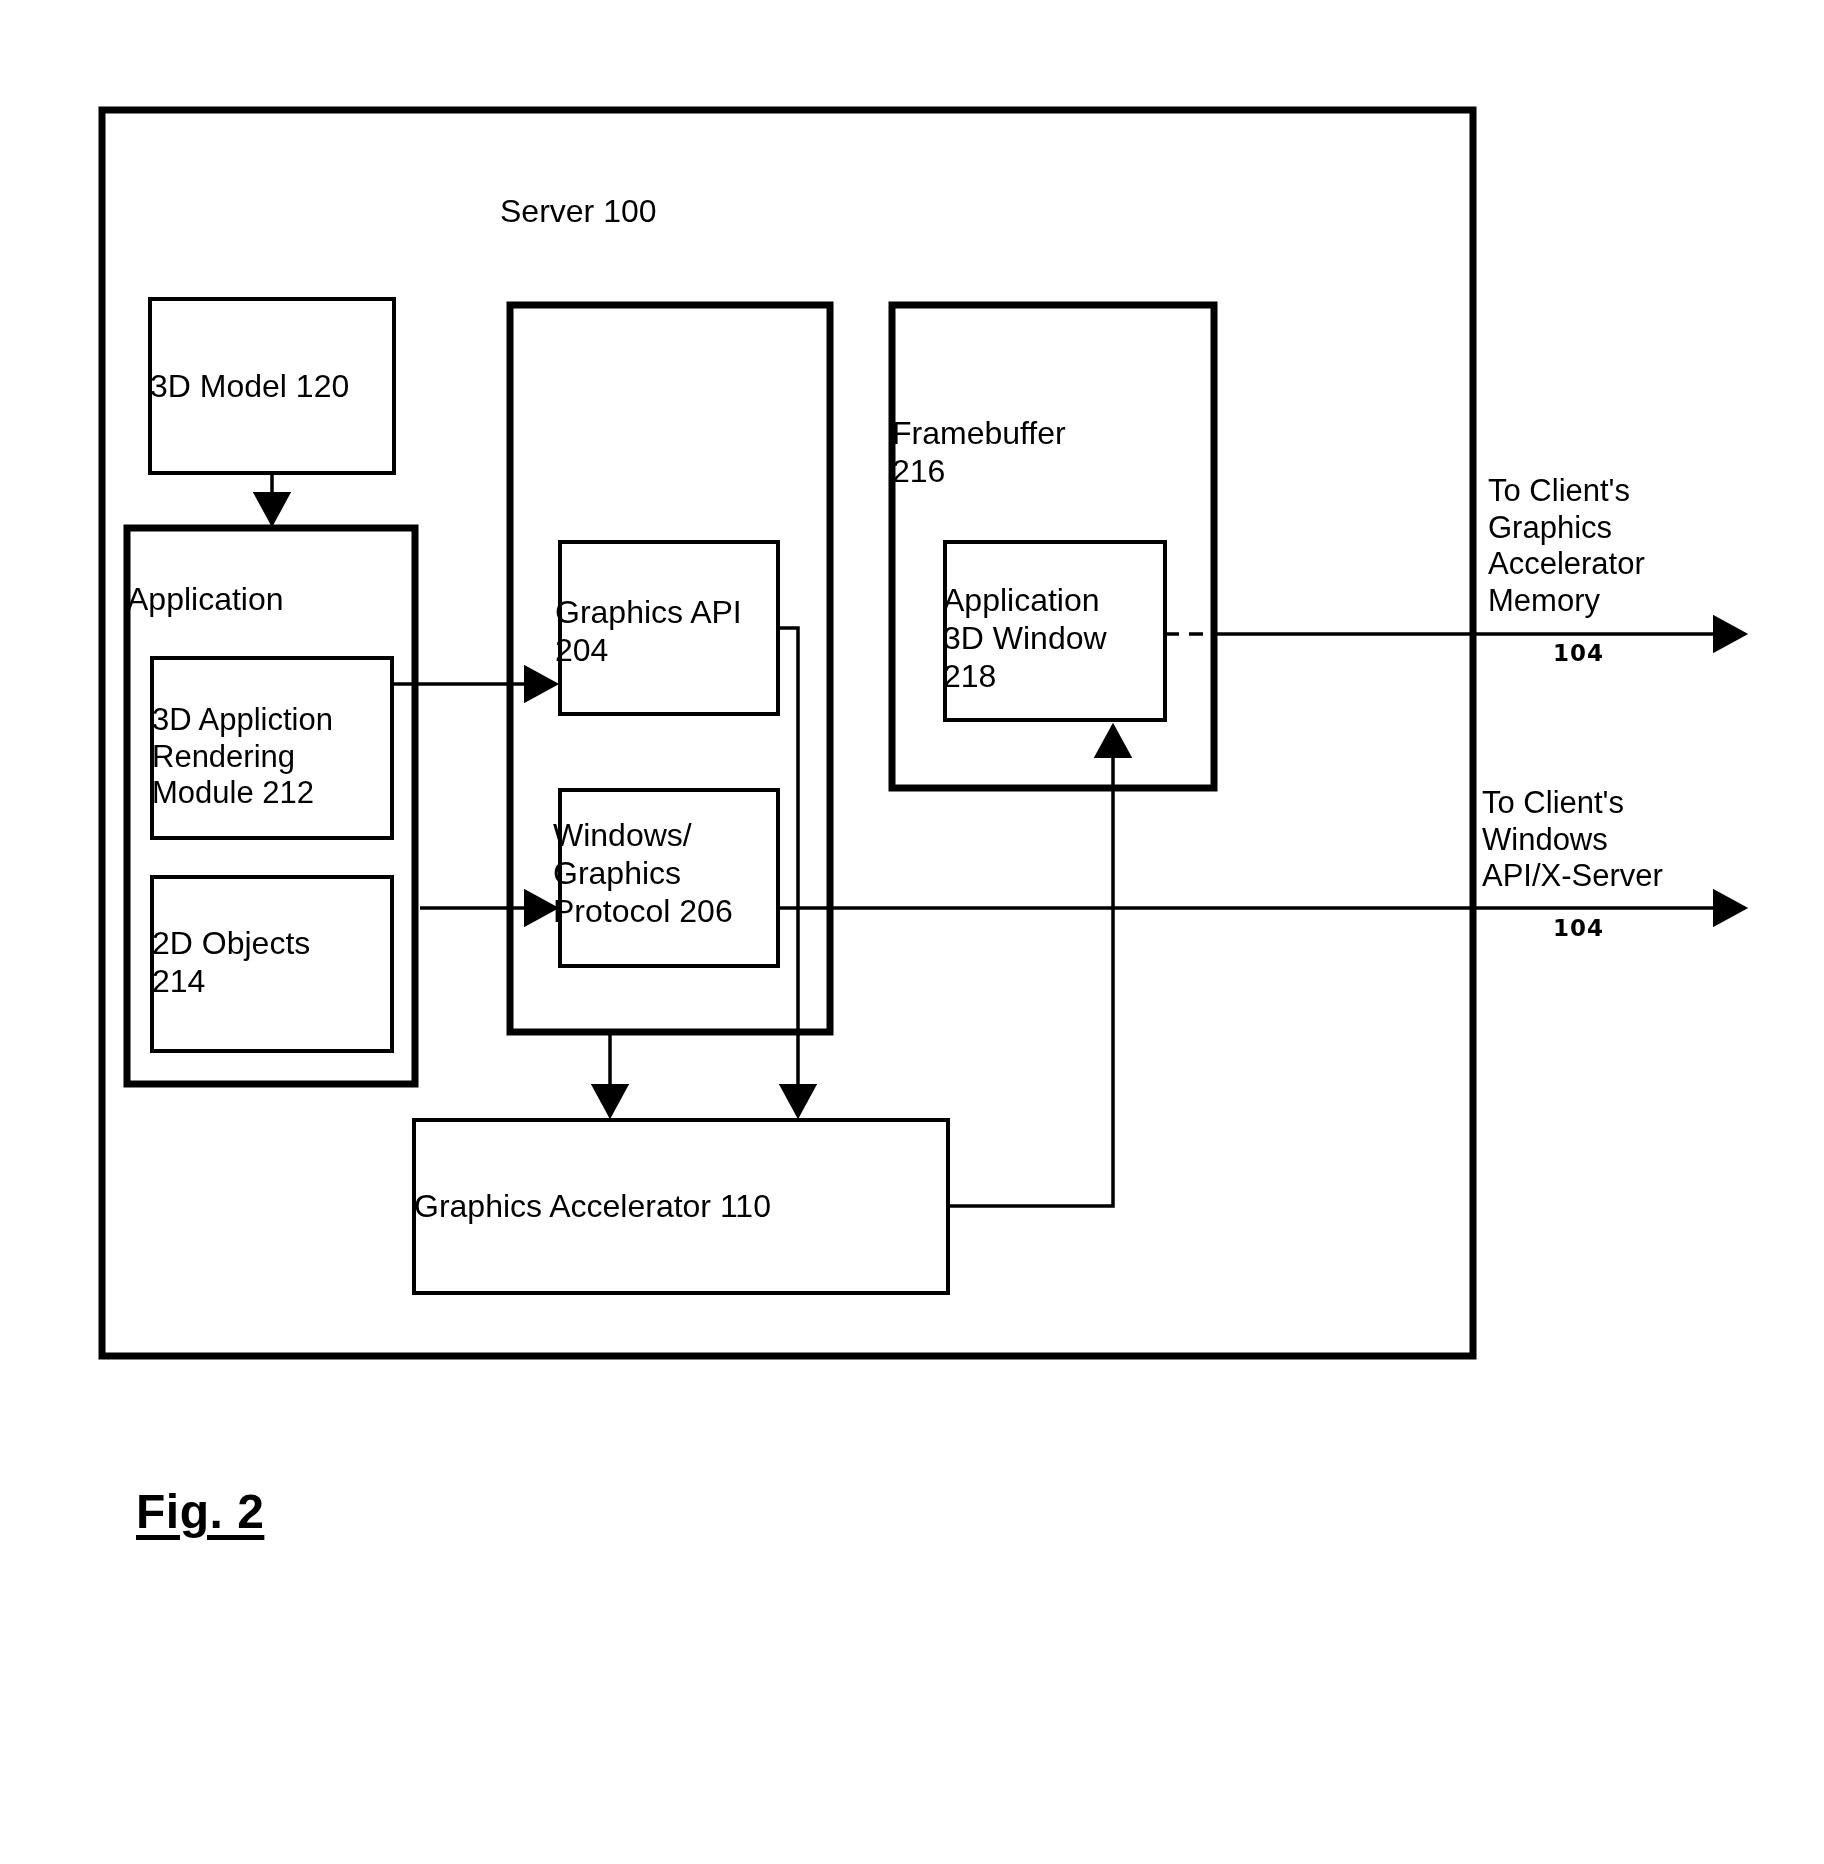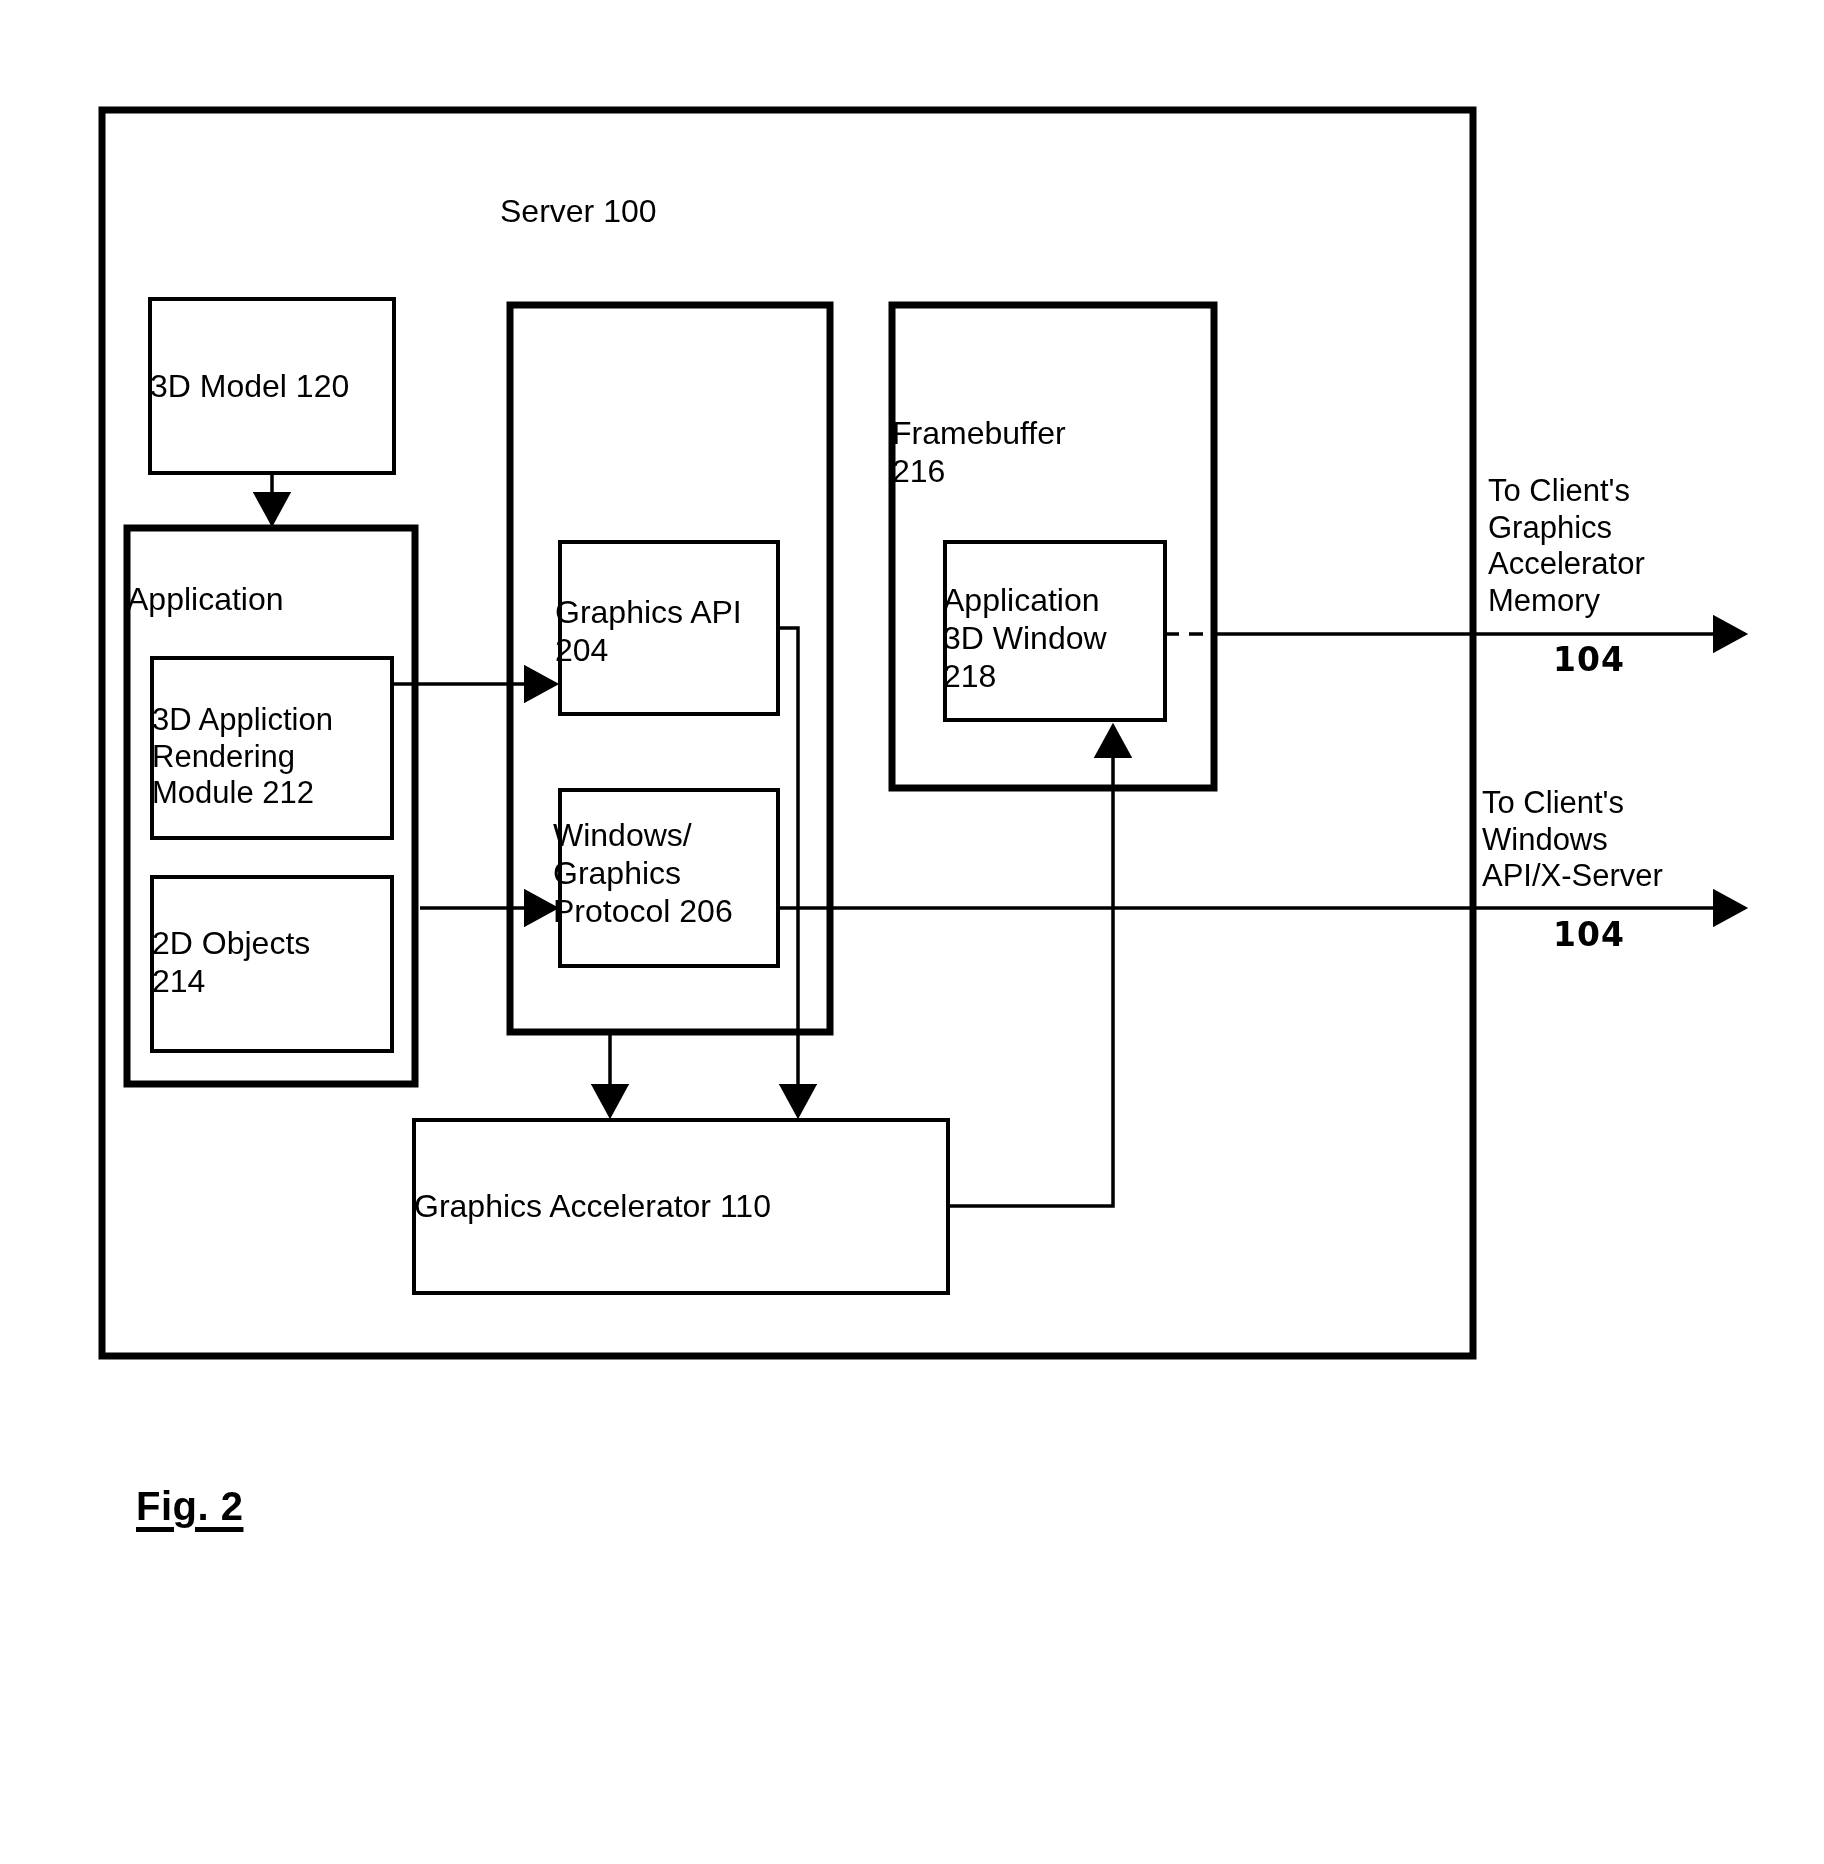--- a/index.html
+++ b/index.html
@@ -32,32 +32,32 @@
     text-align: left;
     line-height: 1.18;
     color: #000;
     white-space: pre-line;
     pointer-events: none;
   }
   .t30 { font-size: 31px; }
   .t31 { font-size: 32px; }
   .fig-caption {
     position: absolute;
-    font-size: 40px;
+    font-size: 48px;
     font-weight: bold;
     letter-spacing: 0.5px;
     text-decoration: underline;
     text-underline-offset: 7px;
     text-decoration-thickness: 5px;
     color: #000;
   }
   .hand-num {
     position: absolute;
     font-family: "DejaVu Sans", sans-serif;
-    font-size: 33px;
+    font-size: 23px;
     font-weight: bold;
     letter-spacing: 1px;
     color: #000;
   }
 </style>
 </head>
 <body>
 
 <div id="page">
 

